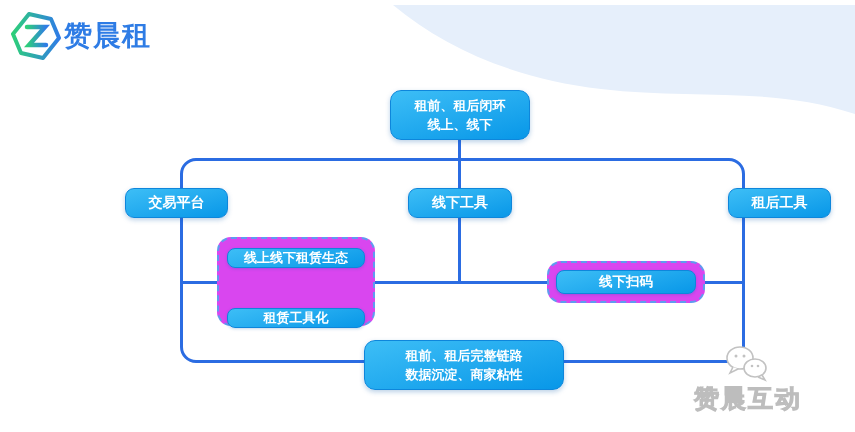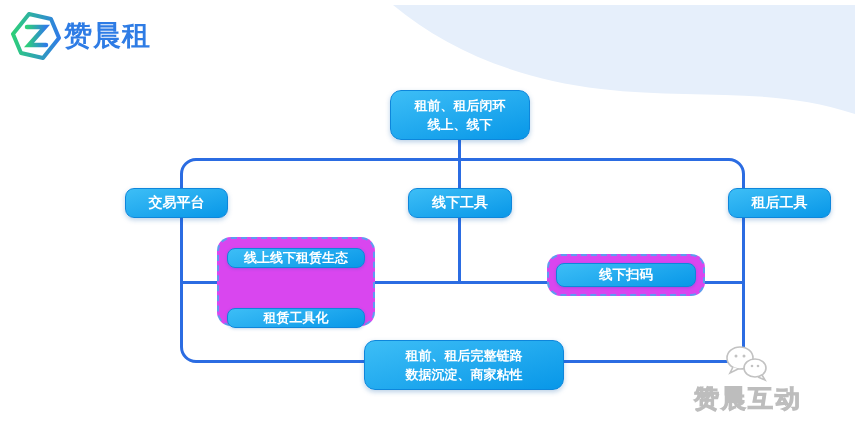--- a/index.html
+++ b/index.html
@@ -23,21 +23,21 @@
   .vline-center { left:458px; top:160px; width:3px; height:123px; }
   .hline-mid    { left:182px; top:281px; width:561px; height:3px; }
   .big-rect { position:absolute; left:180px; top:158px; width:565px; height:205px;
               border:3px solid #2b6ce2; border-radius:16px; background:transparent; z-index:1; }
 
   
   .group { position:absolute; border:2px dashed #5f9bef; border-radius:14px;
            background:#d946ef; z-index:2; display:flex; flex-direction:column;
            align-items:center; justify-content:space-between; }
   .group-left  { left:217px; top:237px; width:158px; height:89px; padding:9px 10px; }
-  .group-right { left:547px; top:254px; width:158px; height:42px; padding:7px 9px; }
+  .group-right { left:547px; top:261px; width:158px; height:42px; padding:7px 9px; }
 
   
   .node { position:absolute; display:flex; flex-direction:column; align-items:center;
           justify-content:center; text-align:center; color:#ffffff; font-weight:bold;
           background:linear-gradient(165deg,#3dbef6 0%,#0897e8 100%);
           border:1px solid #0e86db; border-radius:9px;
           box-shadow:0 2px 5px rgba(10,90,170,0.28); z-index:3; }
   .node-inner { position:relative; width:100%; height:28px; display:flex; align-items:center;
           justify-content:center; color:#fff; font-weight:bold; font-size:13px;
           background:linear-gradient(165deg,#3dbef6 0%,#0897e8 100%);

